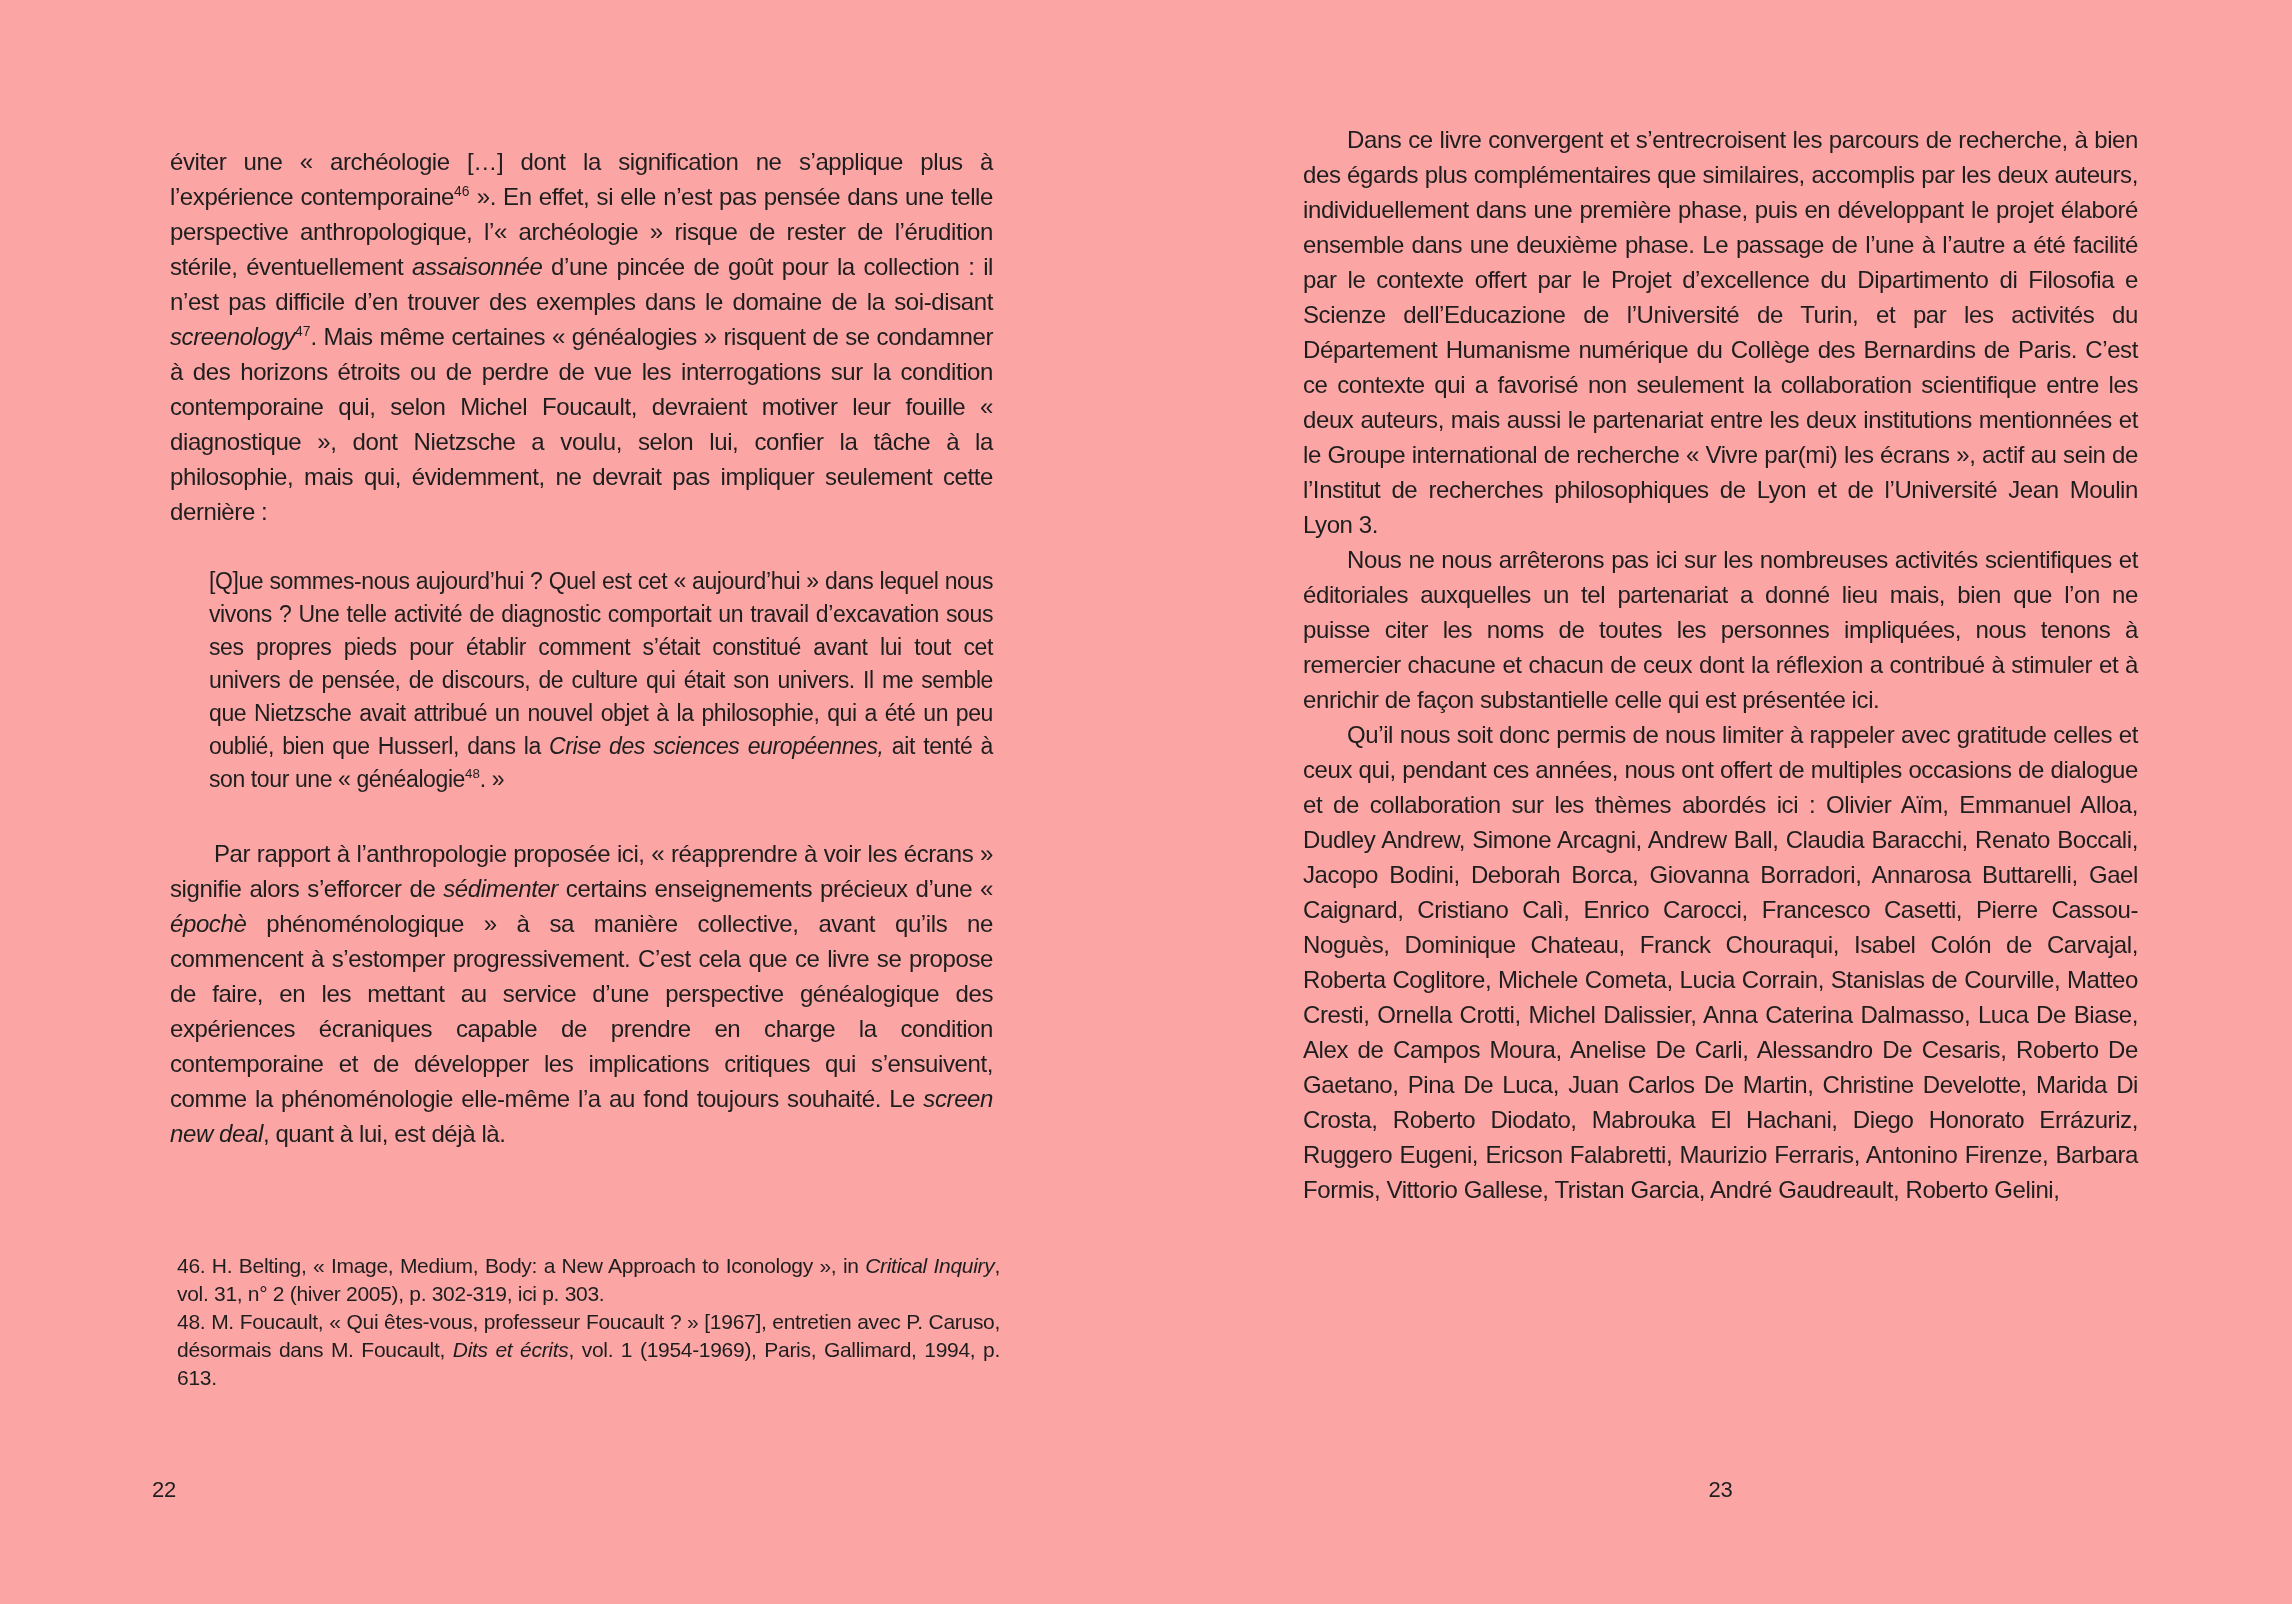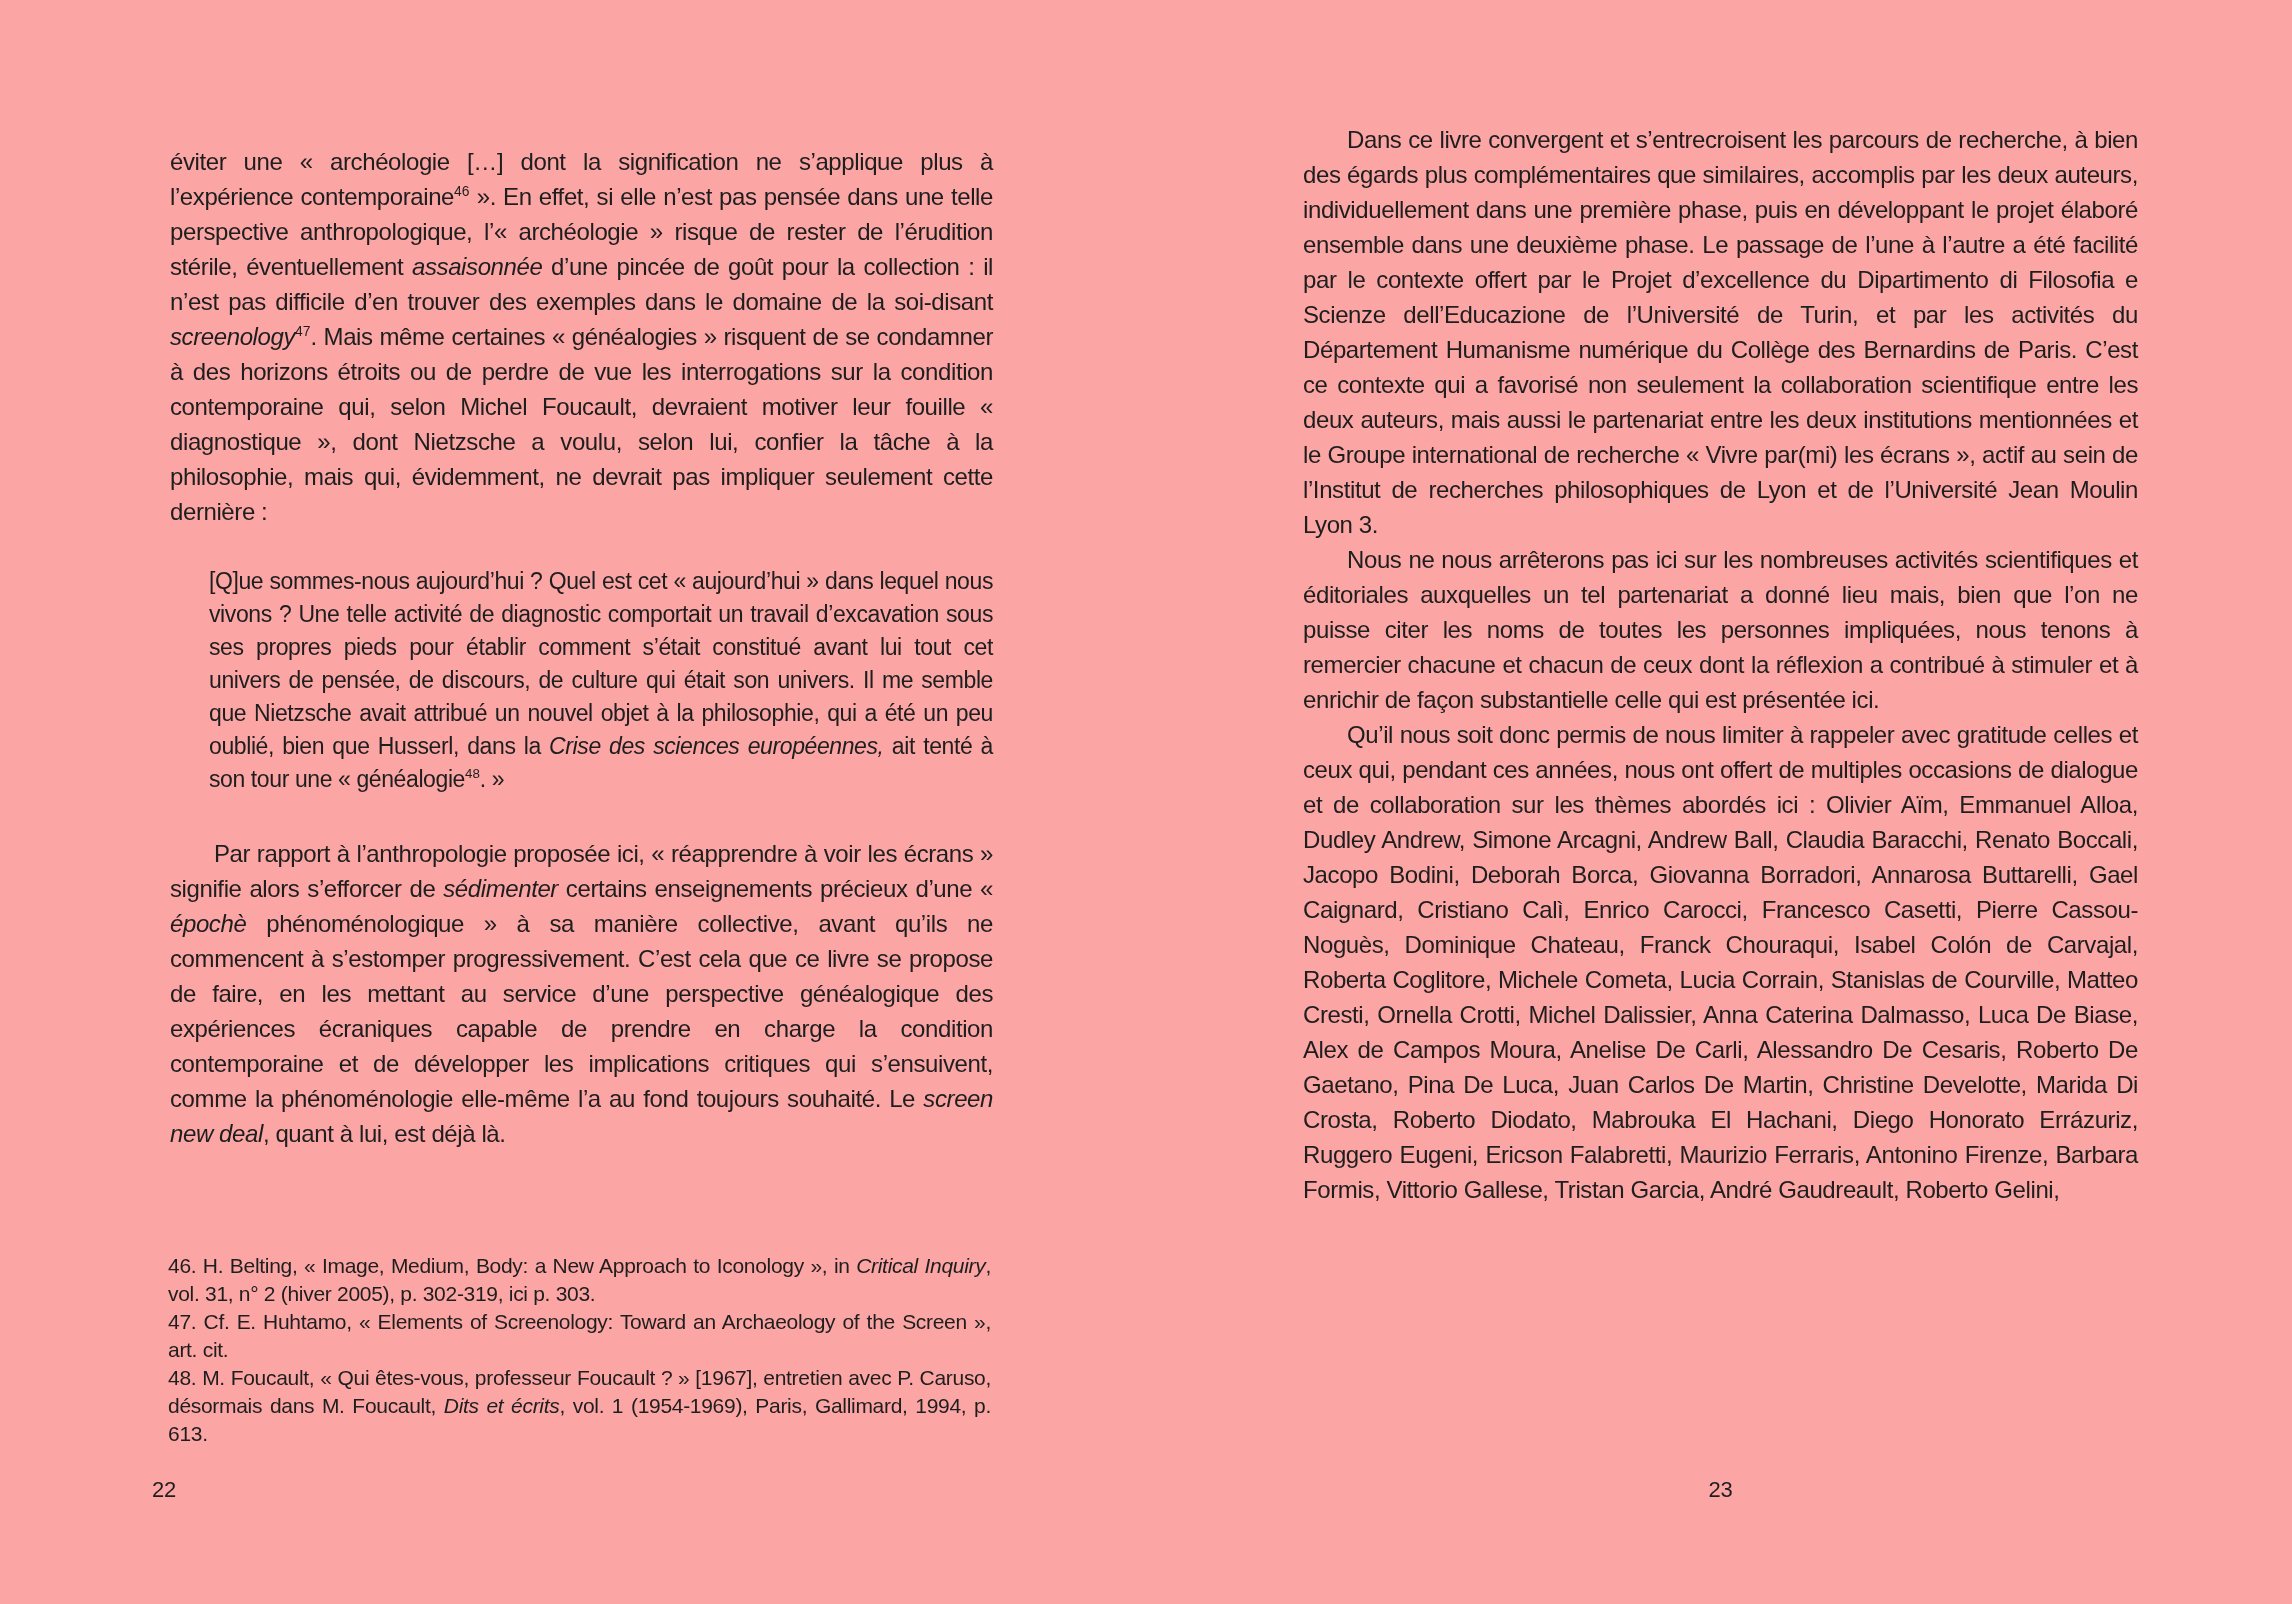--- a/index.html
+++ b/index.html
@@ -42,21 +42,21 @@
     margin: 36px 0 0 39px;
     font-size: 23px;
     line-height: 33px;
     letter-spacing: -0.4px;
     text-align: justify;
   }
   .par.indented { text-indent: 44px; }
   .par.after-quote { margin-top: 40px; }
   .footnotes {
     position: absolute;
-    left: 168px;
+    left: 177px;
     top: 1252px;
     width: 823px;
   }
   .fn {
     margin: 0;
     font-size: 21px;
     line-height: 28px;
     letter-spacing: -0.3px;
     text-align: justify;
   }
@@ -105,21 +105,20 @@
       <p class="par"><span>éviter une « archéologie […] dont la signification ne s’applique plus à l’expérience contemporaine</span><sup class="fnref">46</sup><span> ». En effet, si elle n’est pas pensée dans une telle perspective anthropologique, l’« archéologie » risque de rester de l’érudition stérile, éventuellement </span><i>assaisonnée</i><span> d’une pincée de goût pour la collection : il n’est pas difficile d’en trouver des exemples dans le domaine de la soi-disant </span><i>screenology</i><sup class="fnref">47</sup><span>. Mais même certaines « généalogies » risquent de se condamner à des horizons étroits ou de perdre de vue les interrogations sur la condition contemporaine qui, selon Michel Foucault, devraient motiver leur fouille « diagnostique », dont Nietzsche a voulu, selon lui, confier la tâche à la philosophie, mais qui, évidemment, ne devrait pas impliquer seulement cette dernière :</span></p>
 
       <blockquote class="quote"><span>[Q]ue sommes-nous aujourd’hui ? Quel est cet « aujourd’hui » dans lequel nous vivons ? Une telle activité de diagnostic comportait un travail d’excavation sous ses propres pieds pour établir comment s’était constitué avant lui tout cet univers de pensée, de discours, de culture qui était son univers. Il me semble que Nietzsche avait attribué un nouvel objet à la philosophie, qui a été un peu oublié, bien que Husserl, dans la </span><i>Crise des sciences européennes,</i><span> ait tenté à son tour une « généalogie</span><sup class="fnref">48</sup><span>. »</span></blockquote>
 
       <p class="par indented after-quote"><span>Par rapport à l’anthropologie proposée ici, « réapprendre à voir les écrans » signifie alors s’efforcer de </span><i>sédimenter</i><span> certains enseignements précieux d’une « </span><i>épochè</i><span> phénoménologique » à sa manière collective, avant qu’ils ne commencent à s’estomper progressivement. C’est cela que ce livre se propose de faire, en les mettant au service d’une perspective généalogique des expériences écraniques capable de prendre en charge la condition contemporaine et de développer les implications critiques qui s’ensuivent, comme la phénoménologie elle-même l’a au fond toujours souhaité. Le </span><i>screen new deal</i><span>, quant à lui, est déjà là.</span></p>
 
     </div>
 
     <div class="footnotes">
       <p class="fn"><span>46. H. Belting, « Image, Medium, Body: a New Approach to Iconology », in </span><i>Critical Inquiry</i><span>, vol. 31, n° 2 (hiver 2005), p. 302-319, ici p. 303.</span></p>
-      <p class="fn"><span>47. Cf. E. Huhtamo, « Elements of Screenology: Toward an Archaeology of the Screen », art. cit.</span></p>
       <p class="fn"><span>48. M. Foucault, « Qui êtes-vous, professeur Foucault ? » [1967], entretien avec P. Caruso, désormais dans M. Foucault, </span><i>Dits et écrits</i><span>, vol. 1 (1954-1969), Paris, Gallimard, 1994, p. 613.</span></p>
     </div>
 
     <div class="pagenum left-pn">22</div>
 
   </section>
 
   <section>
 
     <div class="right-body">

